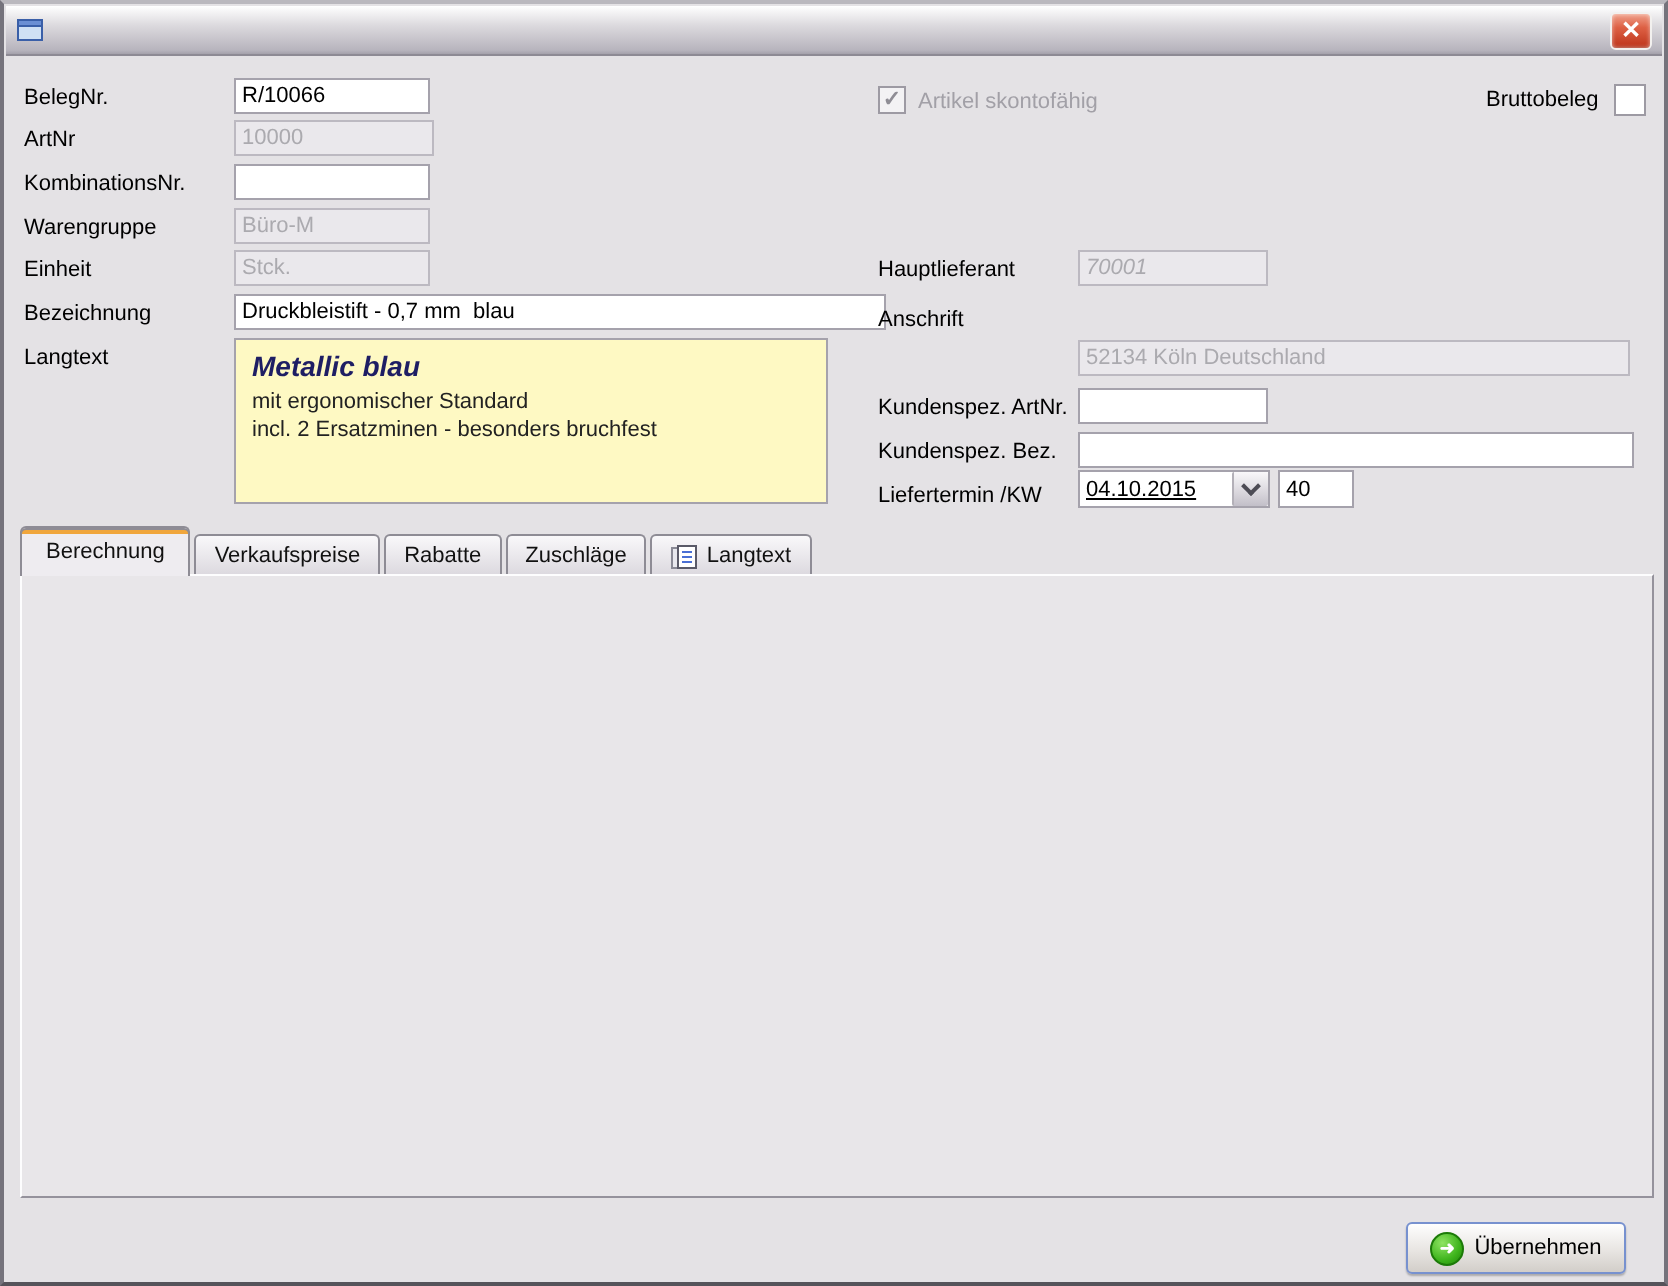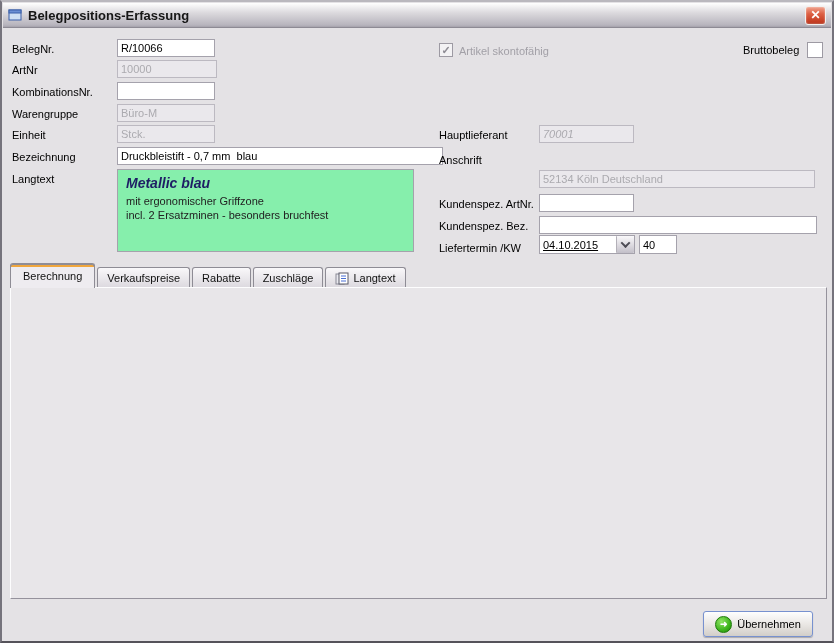--- a/index.html
+++ b/index.html
@@ -53,21 +53,21 @@
     display:flex; align-items:center; justify-content:center;
   }
   .chev { width:5px; height:5px; border-right:2px solid #4d4c55; border-bottom:2px solid #4d4c55;
           transform:rotate(45deg) translate(-1px,-1px); }
   .cb { position:absolute; box-sizing:border-box; width:14px; height:14px;
         border:1px solid #9d9aa3; background:#fff; text-align:center; }
   .cb.checked-dis { background:#f3f2f4; color:#8f8d95; font-size:11px; line-height:12px; font-weight:bold; }
   
   .langtext-box {
     position:absolute; left:115px; top:167px; width:297px; height:83px;
-    background:#86efac; border:1px solid #a5a2ac; box-sizing:border-box; padding:5px 8px;
+    background:#fef9c3; border:1px solid #a5a2ac; box-sizing:border-box; padding:5px 8px;
   }
   .lt-title { font-size:14px; font-weight:bold; font-style:italic; color:#1e1e64; margin-bottom:3px; }
   .lt-line { font-size:11px; color:#222; line-height:14px; }
   
   .tabstrip { position:absolute; left:8px; top:261px; height:25px; display:flex; align-items:flex-end; }
   .tab {
     height:21px; padding:0 9px; margin-right:2px; box-sizing:border-box;
     background:linear-gradient(#f9f8fa, #dbd8de); border:1px solid #8e8c95; border-bottom:none;
     border-radius:3px 3px 0 0; display:flex; align-items:center; gap:4px; color:#111;
   }
@@ -121,21 +121,20 @@
 </head>
 <body>
 
 <div class="dialog">
 
   <div class="titlebar">
     <svg width="15" height="13" viewBox="0 0 15 13">
       <rect x="1" y="1" width="12" height="10" fill="#cfe0f4" stroke="#3a5fa8"></rect>
       <rect x="1" y="1" width="12" height="3" fill="#6b8fd4" stroke="#3a5fa8"></rect>
     </svg>
-    <span class="title-text">Belegpositions-Erfassung</span>
     <div class="close-btn">
       <span>✕</span>
     </div>
   </div>
 
   <span class="flabel" style="left:10px;top:41px">BelegNr.</span>
   <input class="tf" style="left: 115px; top: 37px; width: 98px;" readonly="" value="R/10066">
 
   <span class="flabel" style="left:10px;top:62px">ArtNr</span>
   <input class="tf dis" style="left: 115px; top: 58px; width: 100px;" readonly="" value="10000">
@@ -148,21 +147,21 @@
 
   <span class="flabel" style="left:10px;top:127px">Einheit</span>
   <input class="tf dis" style="left: 115px; top: 123px; width: 98px;" readonly="" value="Stck.">
 
   <span class="flabel" style="left:10px;top:149px">Bezeichnung</span>
   <input class="tf" style="left: 115px; top: 145px; width: 326px;" readonly="" value="Druckbleistift - 0,7 mm  blau">
 
   <span class="flabel" style="left:10px;top:171px">Langtext</span>
   <div class="langtext-box">
     <div class="lt-title">Metallic blau</div>
-    <div class="lt-line">mit ergonomischer Griffzone</div>
+    <div class="lt-line">mit ergonomischer Standard</div>
     <div class="lt-line">incl. 2 Ersatzminen - besonders bruchfest</div>
   </div>
 
   <div class="cb checked-dis" style="left:437px;top:41px">
     <span>✓</span>
   </div>
   <span class="flabel dim" style="left:457px;top:43px">Artikel skontofähig</span>
 
   <span class="flabel" style="left:741px;top:42px">Bruttobeleg</span>
   <div class="cb" style="left:805px;top:40px;width:16px;height:16px"></div>

